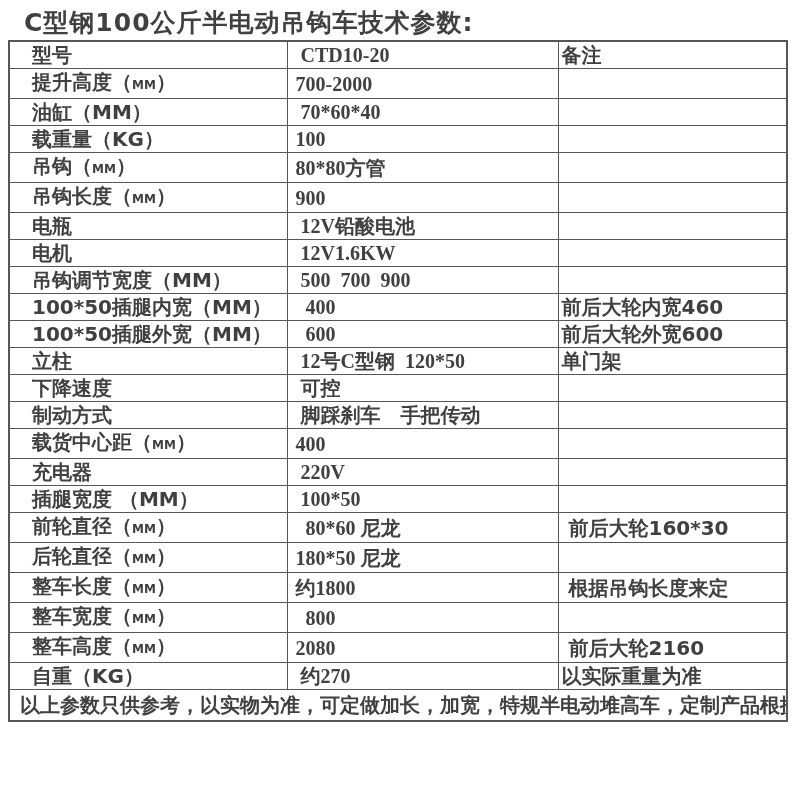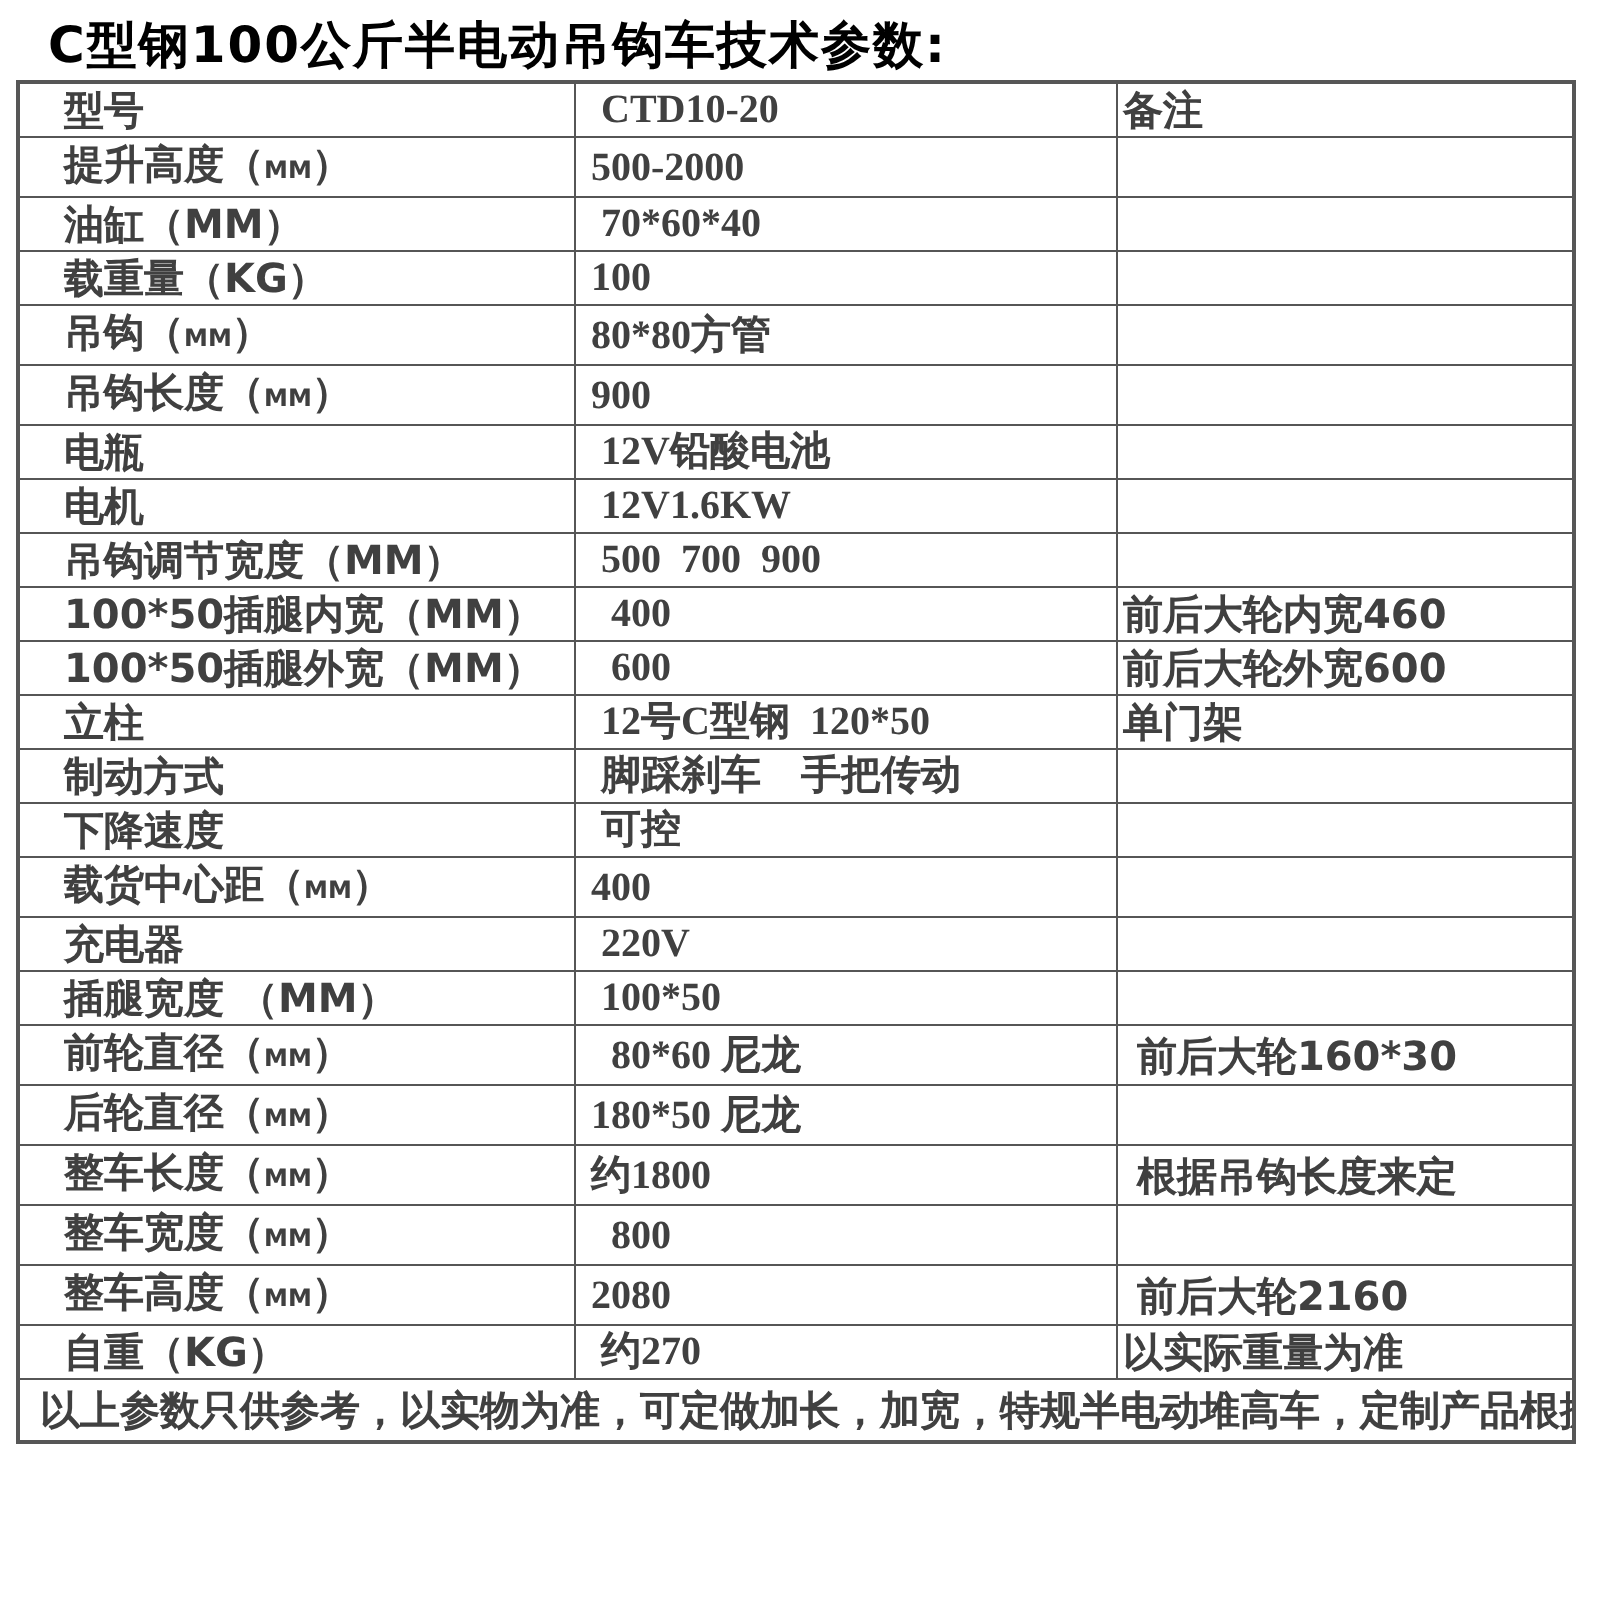--- a/index.html
+++ b/index.html
@@ -8,21 +8,21 @@
     background: #ffffff;
     font-family: "DejaVu Sans", "Liberation Sans", sans-serif;
     color: #404040;
   }
   .page-title {
     position: absolute;
     left: 24px; top: 6px;
     font-size: 25px;
     font-weight: bold;
     letter-spacing: 1px;
-    color: #000000;
+    color: #404040;
     white-space: pre;
   }
   table.spec-table {
     position: absolute;
     left: 8px; top: 40px;
     width: 778px;
     border-collapse: collapse;
     table-layout: fixed;
     border: 2px solid #565656;
   }
@@ -63,21 +63,21 @@
     <col style="width:229px">
   </colgroup>
   <tbody id="spec-body">
     <tr>
         <td class="param-cell">型号</td>
         <td class="value-cell"> CTD10-20</td>
         <td class="remark-cell">备注</td>
       </tr>
       <tr>
         <td class="param-cell">提升高度（<span class="unit-small">MM</span>）</td>
-        <td class="value-cell">500-2000</td>
+        <td class="value-cell">700-2000</td>
         <td class="remark-cell"></td>
       </tr>
       <tr>
         <td class="param-cell">油缸（<span>MM</span>）</td>
         <td class="value-cell"> 70*60*40</td>
         <td class="remark-cell"></td>
       </tr>
       <tr>
         <td class="param-cell">载重量（<span>KG</span>）</td>
         <td class="value-cell">100</td>
@@ -117,27 +117,27 @@
         <td class="param-cell">100*50插腿外宽（<span>MM</span>）</td>
         <td class="value-cell">  600</td>
         <td class="remark-cell">前后大轮外宽600</td>
       </tr>
       <tr>
         <td class="param-cell">立柱</td>
         <td class="value-cell"> 12号C型钢  120*50</td>
         <td class="remark-cell">单门架</td>
       </tr>
       <tr>
-        <td class="param-cell">制动方式</td>
-        <td class="value-cell"> 脚踩刹车    手把传动</td>
+        <td class="param-cell">下降速度</td>
+        <td class="value-cell"> 可控</td>
         <td class="remark-cell"></td>
       </tr>
       <tr>
-        <td class="param-cell">下降速度</td>
-        <td class="value-cell"> 可控</td>
+        <td class="param-cell">制动方式</td>
+        <td class="value-cell"> 脚踩刹车    手把传动</td>
         <td class="remark-cell"></td>
       </tr>
       <tr>
         <td class="param-cell">载货中心距（<span class="unit-small">MM</span>）</td>
         <td class="value-cell">400</td>
         <td class="remark-cell"></td>
       </tr>
       <tr>
         <td class="param-cell">充电器</td>
         <td class="value-cell"> 220V</td>

